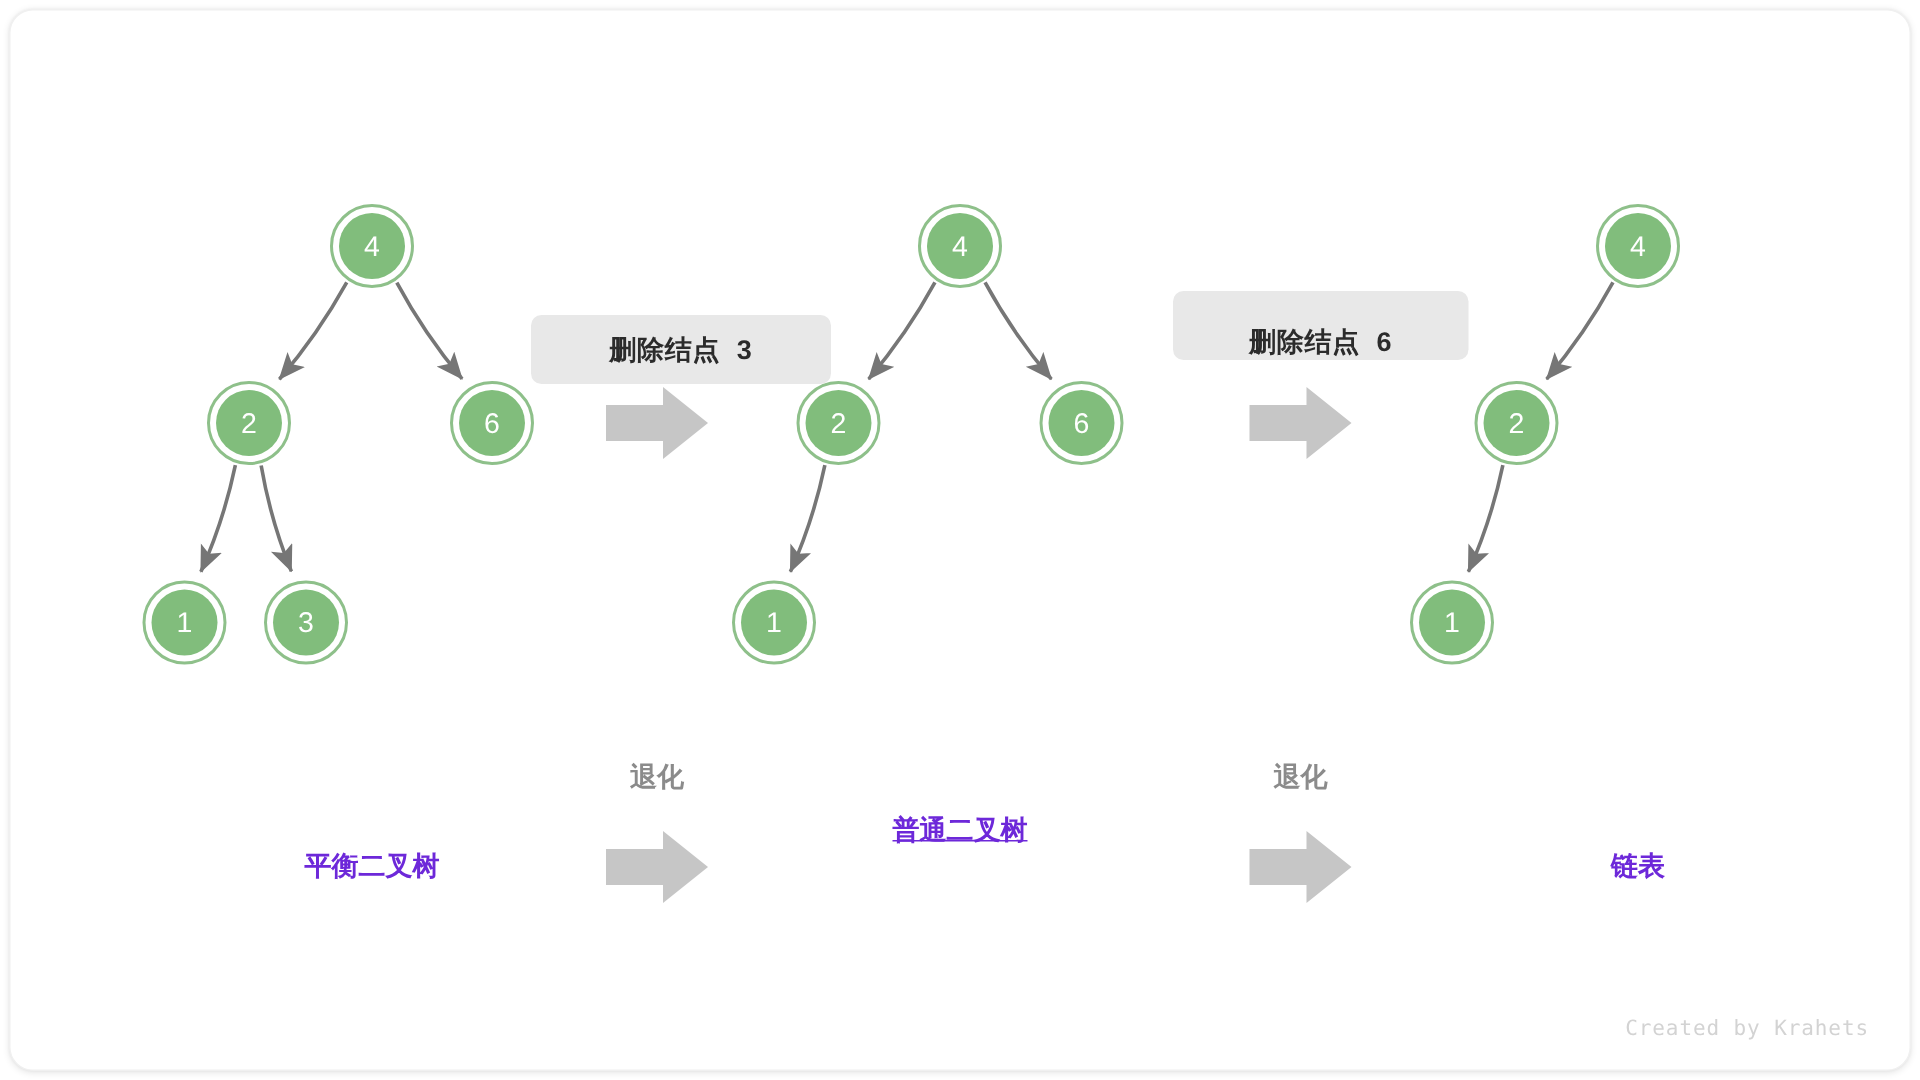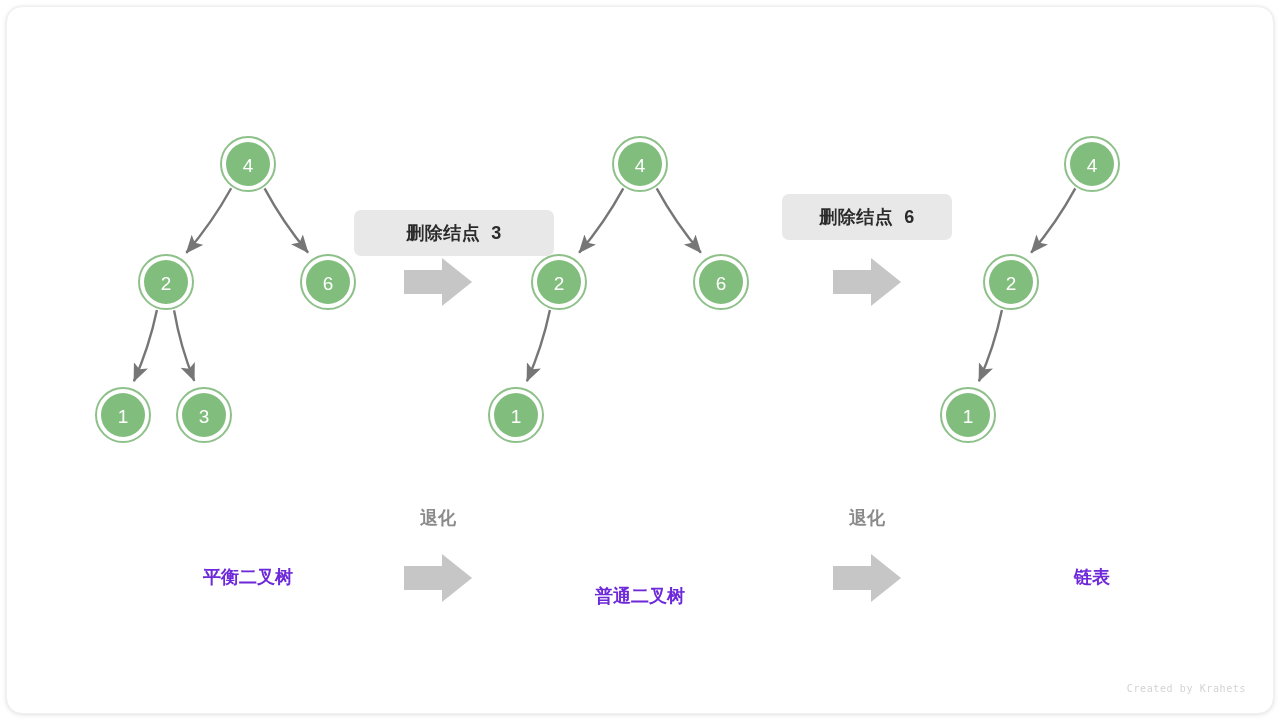--- a/index.html
+++ b/index.html
@@ -104,21 +104,21 @@
     color: #8b8b8b;
     text-align: center;
     white-space: nowrap;
     transform: translateX(-50%);
   }
   #watermark {
     position: absolute;
     right: 34px;
     bottom: 26px;
     font-family: "DejaVu Sans Mono", "Liberation Mono", monospace;
-    font-size: 10px;
+    font-size: 14px;
     color: #d3d3d3;
     letter-spacing: 0.6px;
     white-space: nowrap;
   }
 </style>
 </head>
 <body>
 
 <div id="page">
   <div id="card"></div>
@@ -208,27 +208,27 @@
             <circle cx="968" cy="415" r="22" class="node-circle-inner"></circle>
             <text x="968" y="416" class="node-label">1</text>
           </g>
         </g>
     </svg>
 
     <div id="chips-layer">
         <div class="op-chip" style="left: 354px; top: 194px; width: 200px; height: 46px; margin-top: 16px;">
           <span class="op-chip-text">删除结点  3</span>
         </div>
-        <div class="op-chip" style="left: 782px; top: 194px; width: 170px; height: 46px;">
+        <div class="op-chip" style="left: 782px; top: 194px; width: 197px; height: 46px; align-items: flex-end;">
           <span class="op-chip-text">删除结点  6</span>
         </div>
       </div>
     <div id="captions-layer">
         <div class="caption" style="left: 248px; top: 565px;">平衡二叉树</div>
-        <div class="caption" style="left: 640px; top: 584px;">普通二叉树</div>
+        <div class="caption" style="left: 640px; top: 541px; text-decoration: underline;">普通二叉树</div>
         <div class="caption" style="left: 1092px; top: 565px; text-align: center;">链表</div>
         <div class="degrade-label" style="left: 438px; top: 506px;">退化</div>
         <div class="degrade-label" style="left: 867px; top: 506px;">退化</div>
       </div>
 
     <div id="watermark">Created by Krahets</div>
   </div>
 </div>
 
 </body></html>

